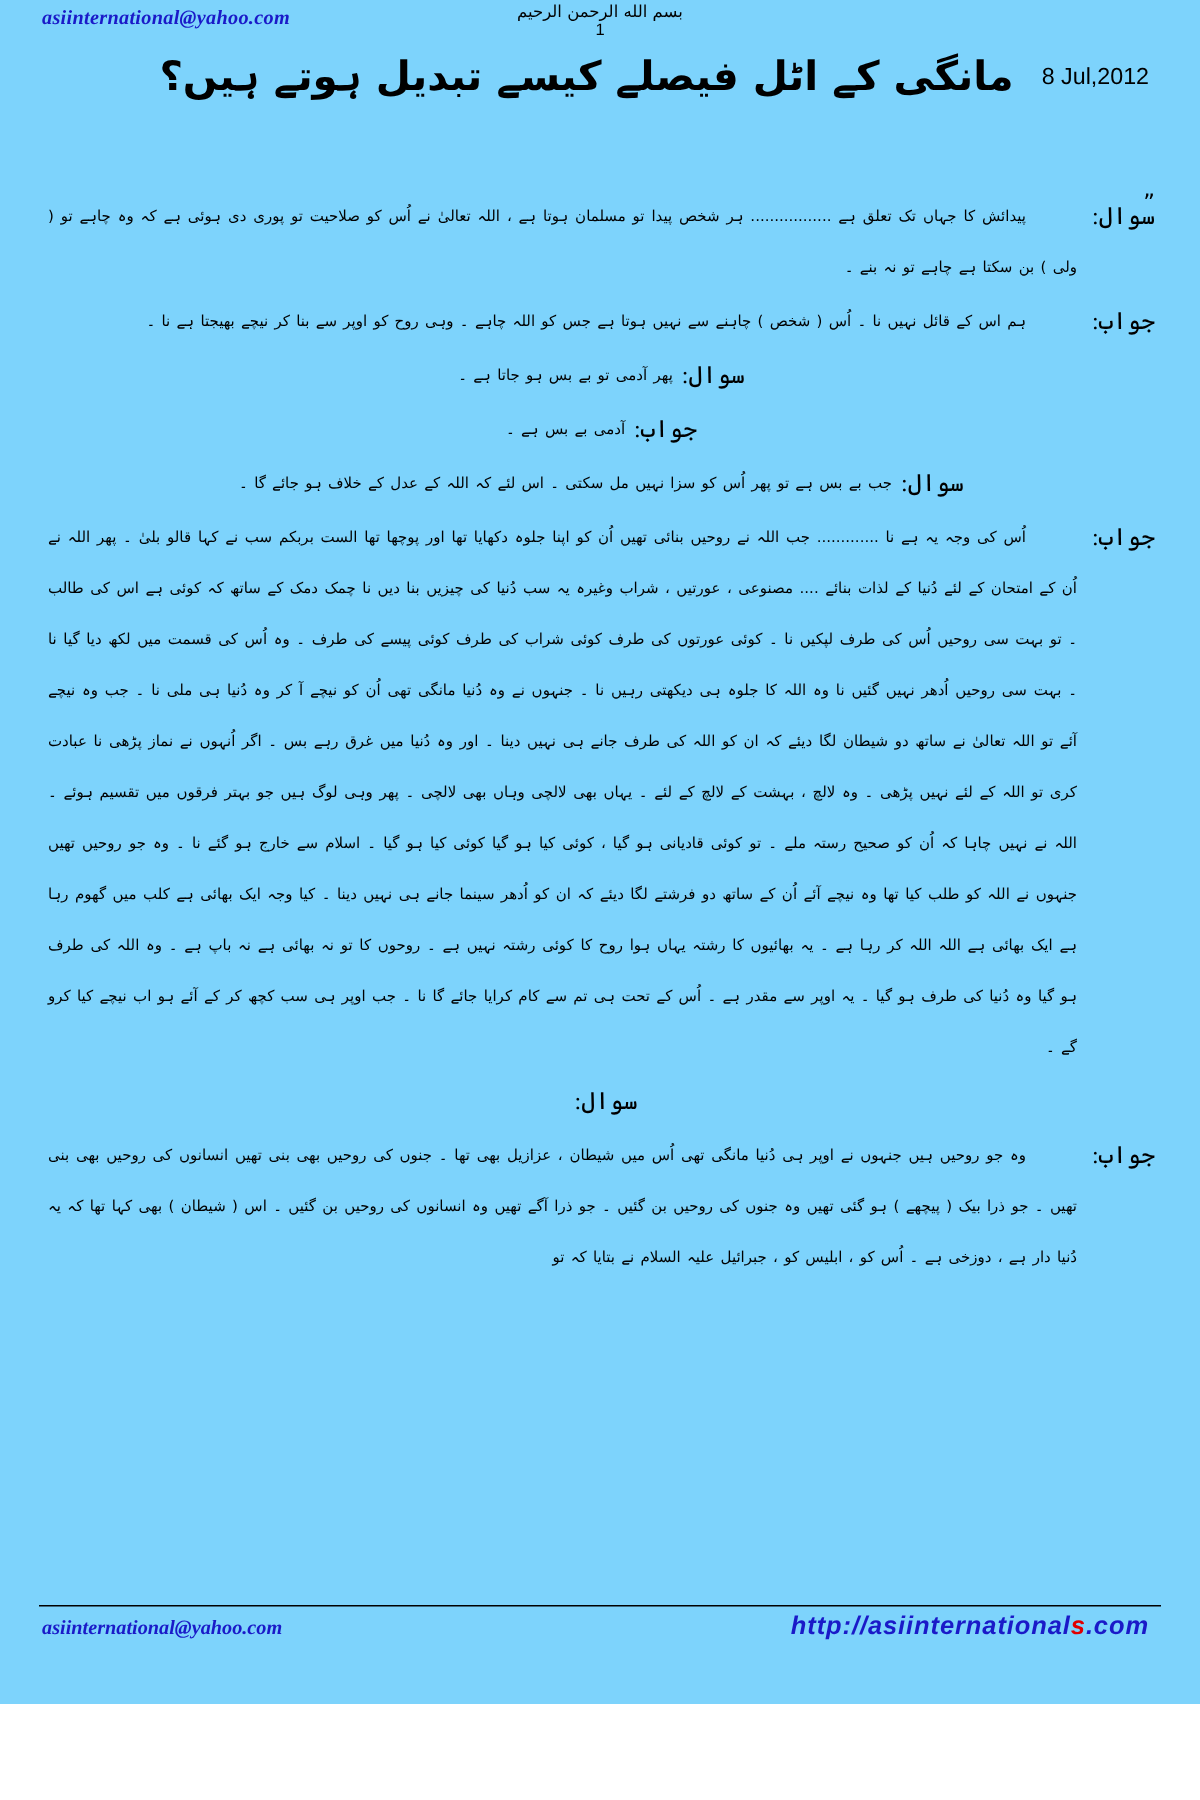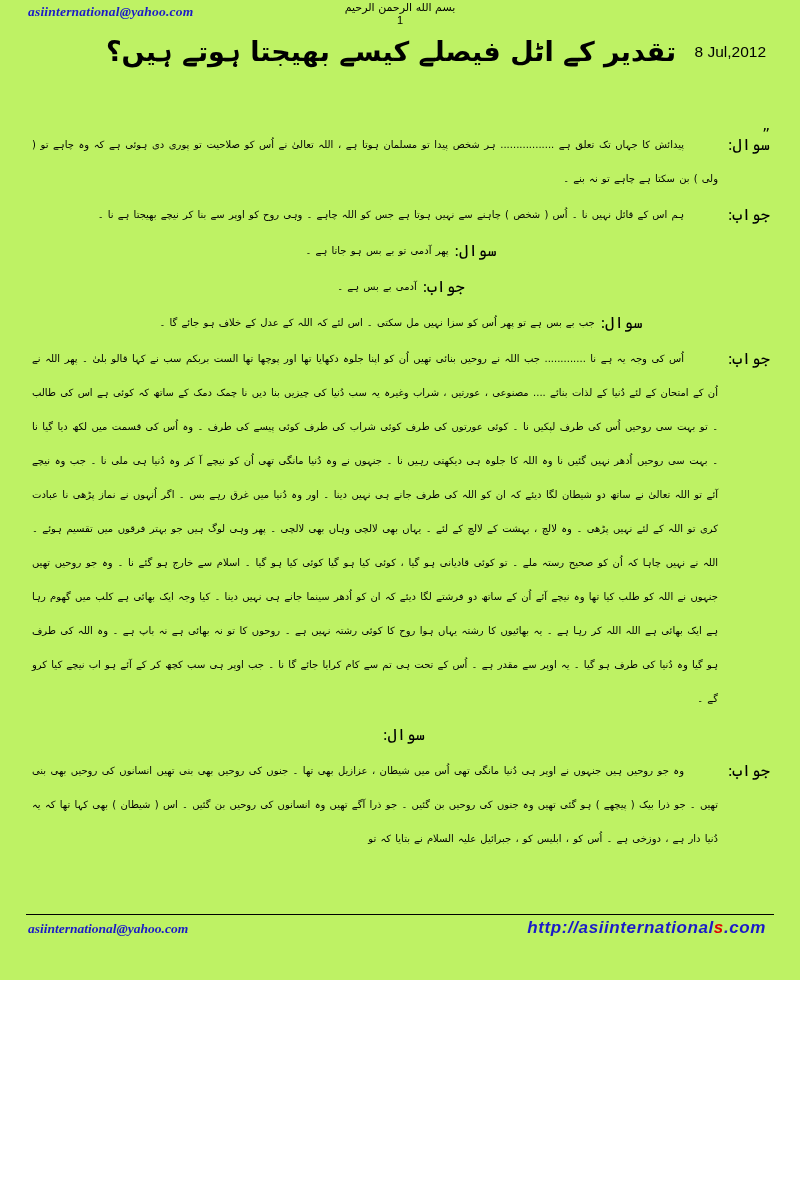--- a/index.html
+++ b/index.html
@@ -14,22 +14,22 @@
     position: relative;
     overflow: hidden;
     font-family: "DejaVu Sans", sans-serif;
     color: #000000;
   }
 
   .page {
     position: absolute;
     inset: 0;
     width: 800px;
-    height: 980px;
-    background: #bef264;
+    height: 1136px;
+    background: #7dd3fc;
   }
 
   
   .header {
     position: absolute;
     top: 0;
     left: 0;
     width: 800px;
     height: 100px;
   }
@@ -193,21 +193,21 @@
 
 <div class="page">
 
   <div class="header">
     <div class="hdr-email">asiinternational@yahoo.com</div>
 
     <div class="hdr-bismillah">بسم الله الرحمن الرحيم</div>
 
     <div class="hdr-pageno">1</div>
 
-    <div class="hdr-title">تقدیر کے اٹل فیصلے کیسے بھیجتا ہوتے ہیں؟</div>
+    <div class="hdr-title">مانگی کے اٹل فیصلے کیسے تبدیل ہوتے ہیں؟</div>
 
     <div class="hdr-date">8 Jul,2012</div>
   </div>
 
   <div class="body">
 
     <div class="qa-block indent-first" style="position:relative;">
       <span class="qa-open-quote">”</span>
       <div class="qa-label">سوال:</div>
       <div class="qa-text">پیدائش کا جہاں تک تعلق ہے ................. ہر شخص پیدا تو مسلمان ہوتا ہے ، اللہ تعالیٰ نے اُس کو صلاحیت تو پوری دی ہوئی ہے کہ وہ چاہے تو ( ولی ) بن سکتا ہے چاہے تو نہ بنے ۔</div>

